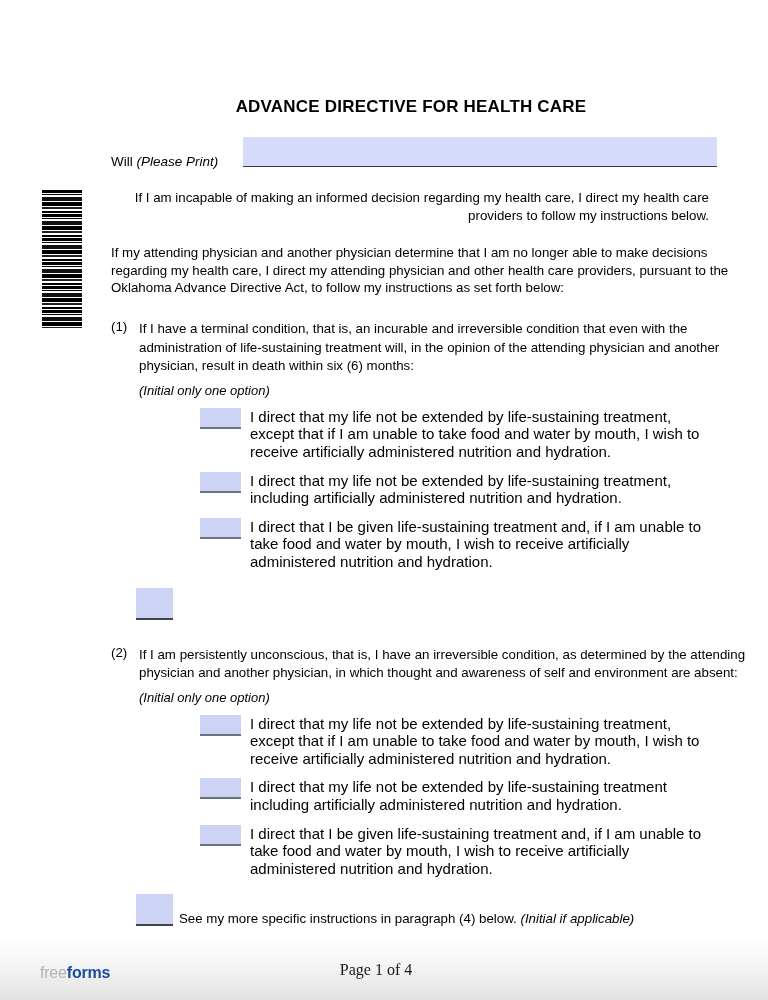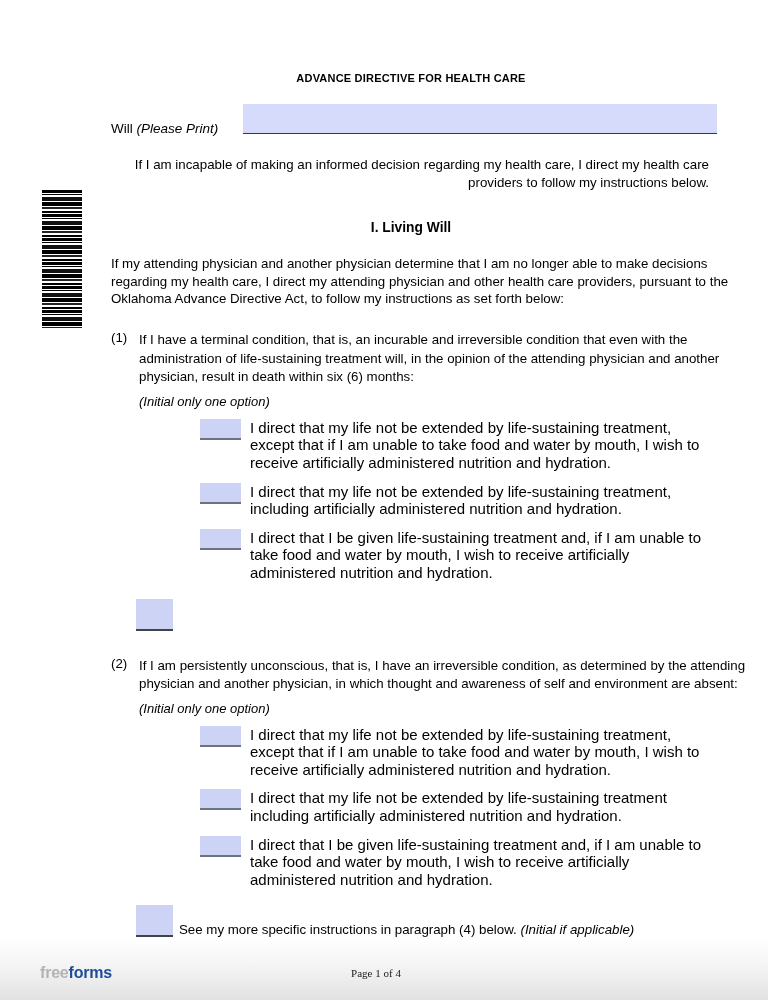--- a/index.html
+++ b/index.html
@@ -52,24 +52,24 @@
   .doc {
     position: absolute;
     left: 111px;
     top: 0;
     width: 600px;
   }
 
   .doc-title {
     text-align: center;
     font-weight: bold;
-    font-size: 11px;
+    font-size: 17px;
     letter-spacing: 0.2px;
     margin: 0;
-    padding-top: 72px;
+    padding-top: 97px;
   }
 
   
   .name-row {
     position: relative;
     margin-top: 20px;
     height: 34px;
   }
   .name-label {
     position: absolute;
@@ -195,30 +195,30 @@
     background: linear-gradient(to bottom, #ffffff 0%, #f4f4f4 45%, #e2e2e2 100%);
   }
   .logo {
     position: absolute;
     left: 40px;
     bottom: 18px;
     font-size: 16px;
     font-weight: bold;
     letter-spacing: -0.2px;
   }
-  .logo .free { color: #b3b3b3; font-weight: bold; }
+  .logo .free { color: #b3b3b3; font-weight: normal; }
   .logo .forms { color: #1b4b9c; font-weight: bold; margin-top: 25px; }
   .page-num {
     position: absolute;
     left: 0;
     right: 16px;
     bottom: 21px;
     text-align: center;
     font-family: "Liberation Serif", serif;
-    font-size: 11px;
+    font-size: 16px;
     color: #1a1a1a;
   }
 </style>
 </head>
 <body>
 
 <div class="page">
 
   <div class="barcode"></div>
 
@@ -226,21 +226,20 @@
 
     <div class="doc-title">ADVANCE DIRECTIVE FOR HEALTH CARE</div>
 
     <div class="name-row">
       <div class="name-label"><span>Will </span><i>(Please Print)</i></div>
       <div class="name-fill"></div>
     </div>
 
     <p class="para intro">If I am incapable of making an informed decision regarding my health care, I direct my health care providers to follow my instructions below.</p>
 
-    <div class="section-head">I.  Living Will</div>
 
     <p class="para lead">If my attending physician and another physician determine that I am no longer able to make decisions regarding my health care, I direct my attending physician and other health care providers, pursuant to the Oklahoma Advance Directive Act, to follow my instructions as set forth below:</p>
 
     <div class="numbered">
       <span class="num">(1)</span>
       <span class="txt">If I have a terminal condition, that is, an incurable and irreversible condition that even with the administration of life-sustaining treatment will, in the opinion of the attending physician and another physician, result in death within six (6) months:</span>
     </div>
     <div class="initial-hint">(Initial only one option)</div>
 
     <div class="options">

